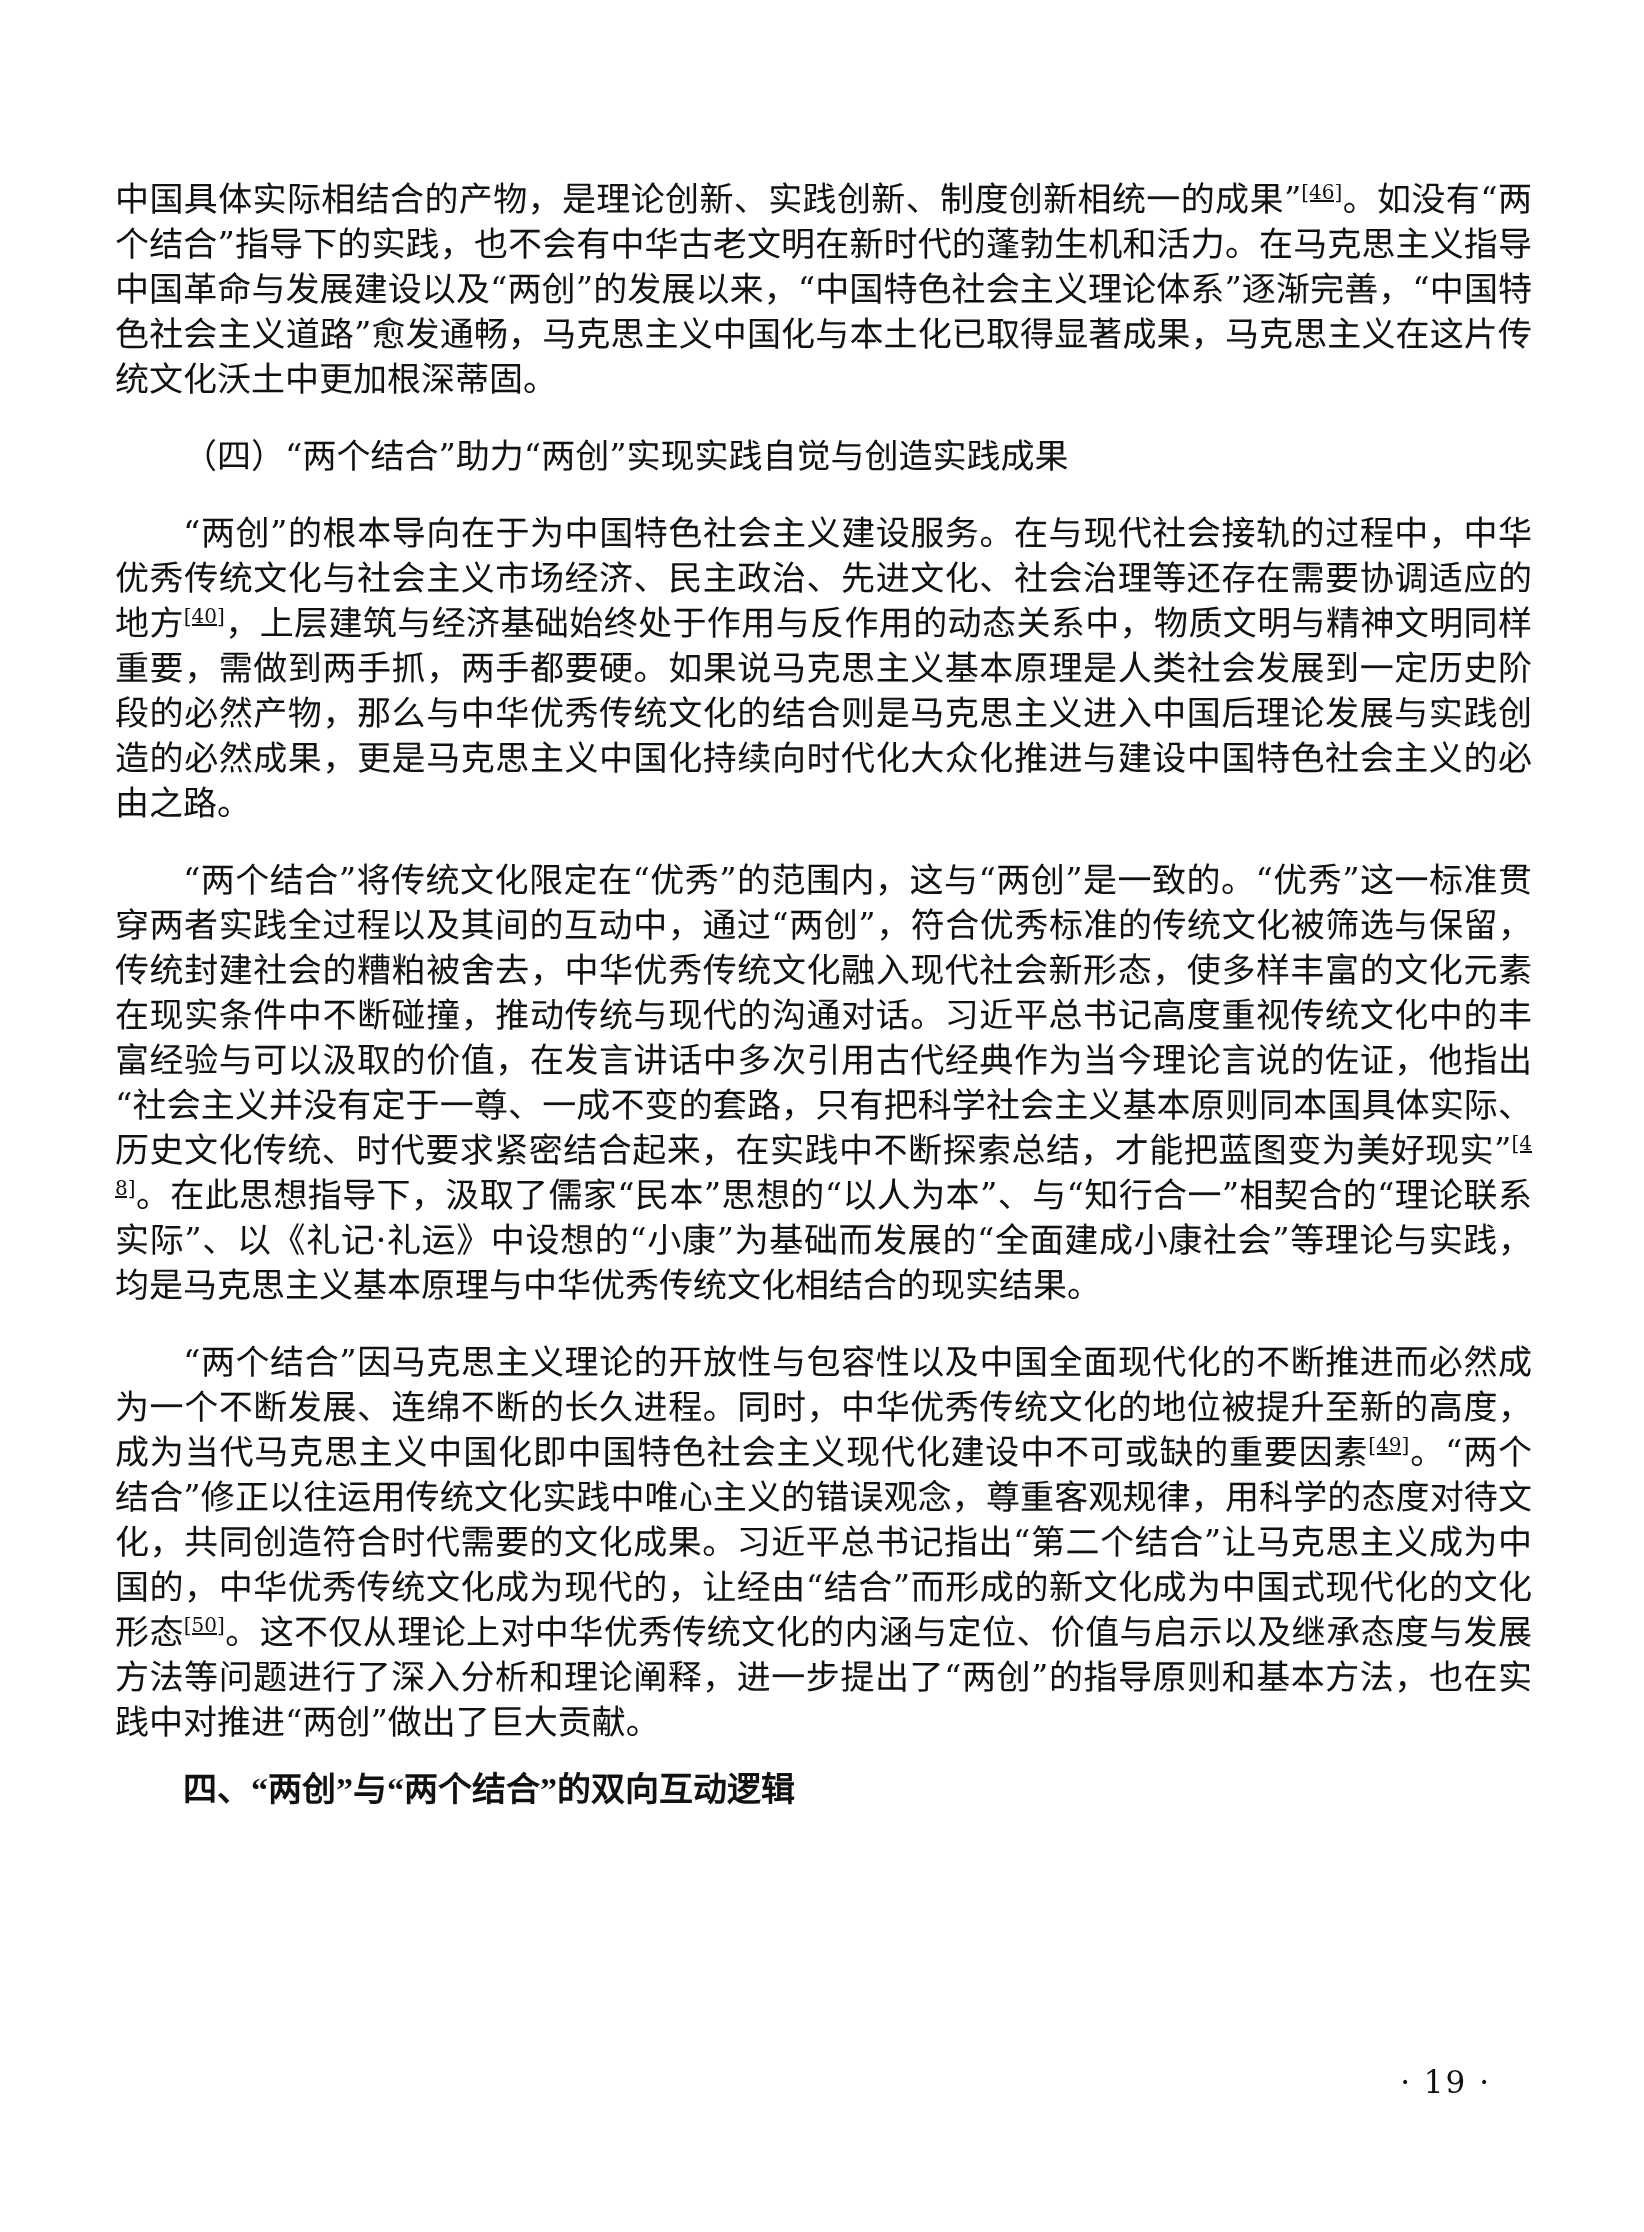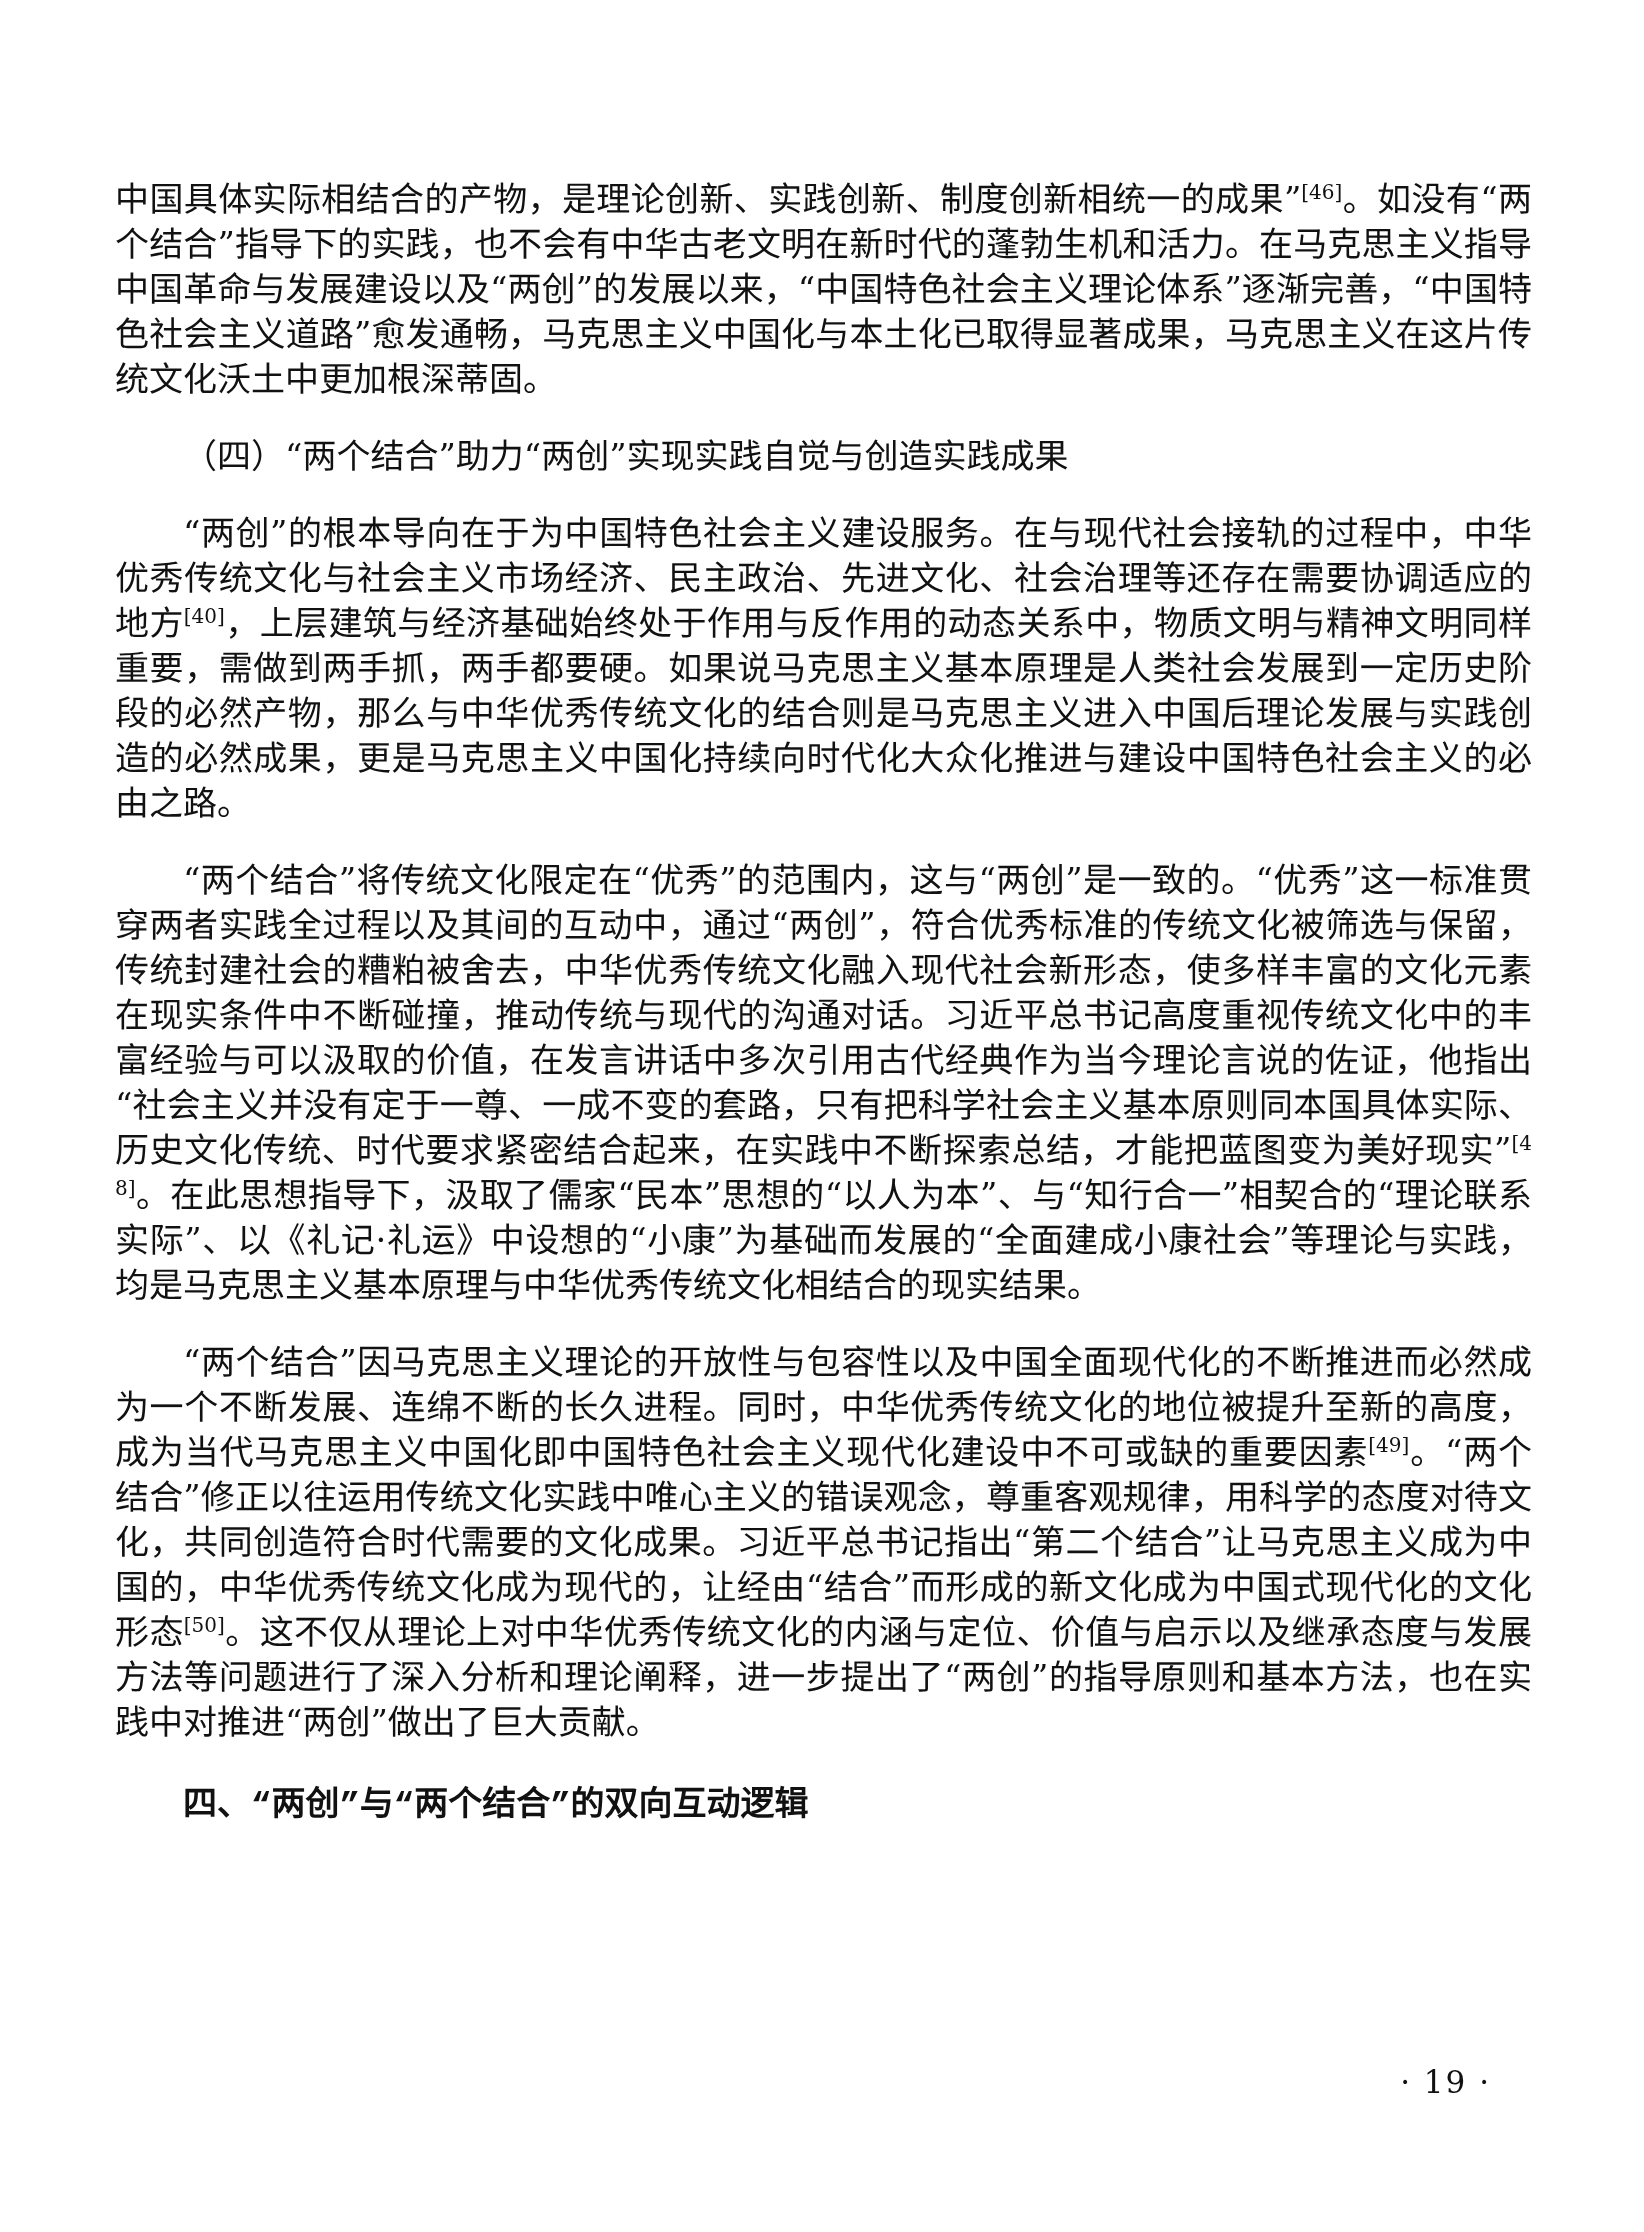--- a/index.html
+++ b/index.html
@@ -32,33 +32,34 @@
     text-align: justify;
     text-justify: inter-ideograph;
     margin: 0;
     word-break: break-all;
   }
   .body-para.indent {
     text-indent: 2em;
     margin-top: 32px;
   }
   .section-heading {
-    font-family: Liberation Mono, monospace;
+    font-family: Liberation Serif, serif;
     font-size: 34px;
     line-height: 46px;
     font-weight: bold;
     color: #111111;
-    margin: 38px 0 24px 0;
+    margin: 22px 0 24px 0;
     text-indent: 2em;
   }
   sup.cite {
     font-size: 20px;
     line-height: 0;
     vertical-align: super;
     letter-spacing: 0;
+    text-decoration: underline;
   }
   .page-number {
     position: absolute;
     top: 2064px;
     right: 154px;
     font-family: "DejaVu Serif", "Liberation Serif", serif;
     font-size: 31px;
     color: #111111;
     letter-spacing: 2px;
     margin-left: 40px;

